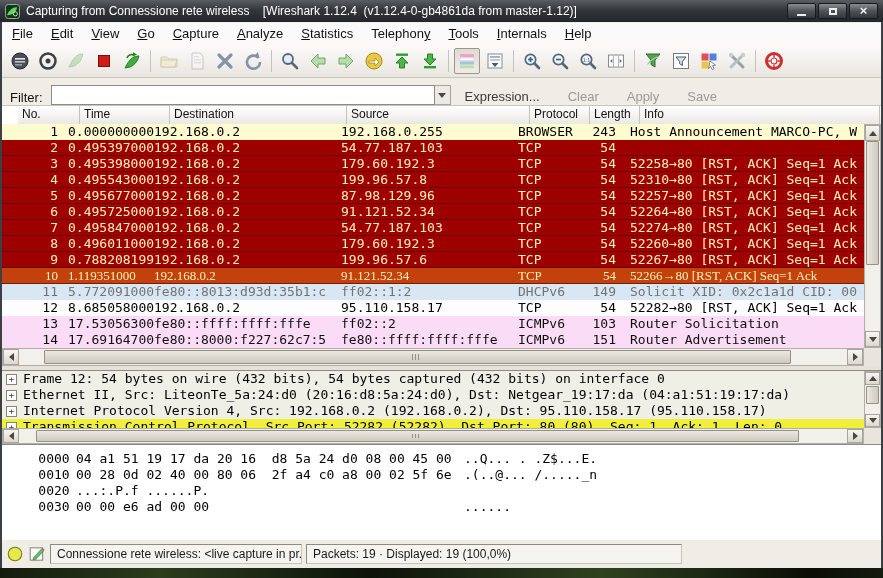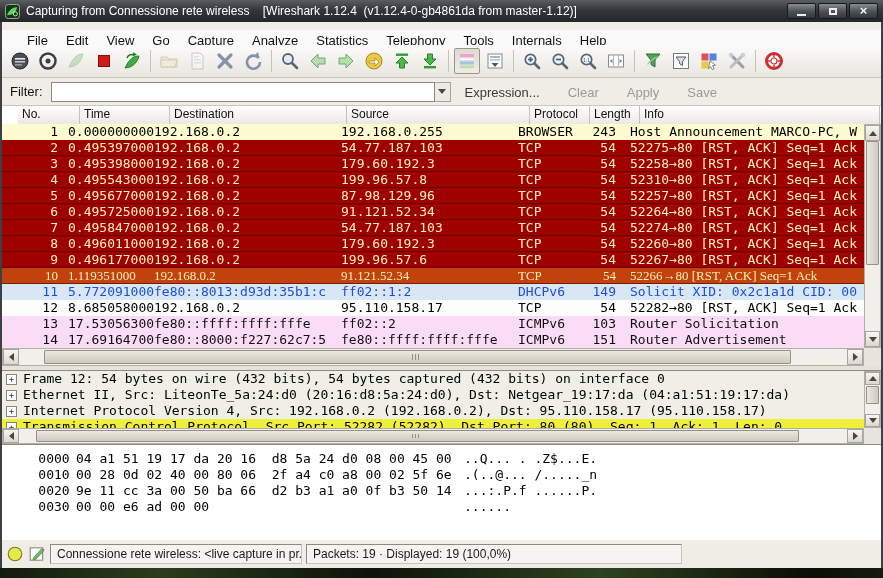--- a/index.html
+++ b/index.html
@@ -15,36 +15,36 @@
     background:linear-gradient(#888d92,#4e5357 50%,#33373b);display:flex;align-items:center;justify-content:center;
     color:#f2f2f2;font-size:11px;line-height:14px;}
   .wbtn .gmin{display:block;width:9px;height:2px;background:#eee;margin-top:7px;}
   .wbtn .gmax{display:block;width:8px;height:7px;border:2px solid #eee;box-sizing:border-box;}
   .wbtn .gcls{font-size:13px;font-weight:bold;color:#f2f2f2;}
   .frameL,.frameR{position:absolute;top:22px;bottom:10px;width:2px;background:#3c4043;z-index:50;}
   .frameL{left:0}.frameR{right:0}
   .deskstrip{position:absolute;left:0;top:568px;width:883px;height:10px;
     background:linear-gradient(90deg,#131b0d,#2b3d1d 18%,#0d1309 42%,#2e421f 68%,#0a0e06 92%,#141c0e);}
   
-  .menubar{position:absolute;left:2px;top:30px;width:879px;height:23px;background:#fbfafa;
-    border-bottom:1px solid #d7d4ce;box-sizing:border-box;display:flex;align-items:center;padding-left:16px;}
+  .menubar{position:absolute;left:2px;top:23px;width:879px;height:23px;background:#fbfafa;
+    border-bottom:1px solid #d7d4ce;box-sizing:border-box;display:flex;align-items:center;padding-left:1px;}
   .mitem{font-size:13px;color:#111;padding:0 9px;line-height:22px;cursor:default;}
   
   .toolbar{position:absolute;left:2px;top:45px;width:879px;height:33px;
     background:linear-gradient(#fcfbfa,#e9e6e0);border-bottom:1px solid #c9c5bd;box-sizing:border-box;
     display:flex;align-items:center;padding-left:4px;}
   .tbtn{width:26px;height:26px;display:flex;align-items:center;justify-content:center;border:1px solid transparent;border-radius:2px;box-sizing:border-box;margin:0 1px;}
   .tbtn.pressed{border:1px solid #9a968c;background:linear-gradient(#dfdbd3,#efece6);}
   .tbtn.dim{opacity:.4;}
   .ticon{width:20px;height:20px;display:block;}
   .ticon svg{width:20px;height:20px;display:block;}
   .tsep{width:1px;height:22px;background:#c6c2ba;margin:0 4px;}
   
   .filterbar{position:absolute;left:2px;top:78px;width:879px;height:28px;background:#f0ede7;
-    border-bottom:1px solid #cac6be;box-sizing:border-box;display:flex;align-items:center;}
+    border-bottom:1px solid #cac6be;box-sizing:border-box;display:flex;align-items:flex-end;}
   .flabel{font-size:13px;color:#111;margin:0 8px 0 8px;}
   .finput{width:384px;height:20px;border:1px solid #8e8a82;background:#fff;box-sizing:border-box;
     font-size:13px;padding:0 4px;font-family:"Liberation Sans",sans-serif;}
   .fdrop{width:16px;height:20px;background:#eceae4;border:1px solid #a8a49c;border-left:none;box-sizing:border-box;
     display:flex;align-items:center;justify-content:center;}
   .fbtn{font-size:13px;color:#9a9a9a;margin-left:28px;}
   .fbtn.strong{color:#3a3a3a;margin-left:14px;}
   
   .plist{position:absolute;left:2px;top:106px;width:879px;height:260px;background:#fff;}
   .phead{position:absolute;left:0;top:0;height:23px;width:879px;display:flex;padding-left:16px;}
@@ -415,21 +415,20 @@
           <span class="pc c5">243</span>
           <span class="pc c6">Host Announcement MARCO-PC, W</span>
         </div>
         <div class="prow badtcp" style="background: rgb(158, 0, 0); color: rgb(253, 243, 184);">
           <span class="pc c0">2</span>
           <span class="pc c1">0.495397000</span>
           <span class="pc c2">192.168.0.2</span>
           <span class="pc c3">54.77.187.103</span>
           <span class="pc c4">TCP</span>
           <span class="pc c5">54</span>
-          <span class="pc c6">52275→80 [RST, ACK] Seq=1 Ack</span>
         </div>
         <div class="prow badtcp" style="background: rgb(158, 0, 0); color: rgb(253, 243, 184);">
           <span class="pc c0">3</span>
           <span class="pc c1">0.495398000</span>
           <span class="pc c2">192.168.0.2</span>
           <span class="pc c3">179.60.192.3</span>
           <span class="pc c4">TCP</span>
           <span class="pc c5">54</span>
           <span class="pc c6">52258→80 [RST, ACK] Seq=1 Ack</span>
         </div>
@@ -473,37 +472,37 @@
           <span class="pc c0">8</span>
           <span class="pc c1">0.496011000</span>
           <span class="pc c2">192.168.0.2</span>
           <span class="pc c3">179.60.192.3</span>
           <span class="pc c4">TCP</span>
           <span class="pc c5">54</span>
           <span class="pc c6">52260→80 [RST, ACK] Seq=1 Ack</span>
         </div>
         <div class="prow badtcp" style="background: rgb(158, 0, 0); color: rgb(253, 243, 184);">
           <span class="pc c0">9</span>
-          <span class="pc c1">0.496177000</span>
+          <span class="pc c1">0.788208199</span>
           <span class="pc c2">192.168.0.2</span>
           <span class="pc c3">199.96.57.6</span>
           <span class="pc c4">TCP</span>
           <span class="pc c5">54</span>
           <span class="pc c6">52267→80 [RST, ACK] Seq=1 Ack</span>
         </div>
         <div class="prow badtcp" style="background: #c2410c; color: rgb(253, 243, 184); font-family: Liberation Serif, serif;">
           <span class="pc c0">10</span>
           <span class="pc c1">1.119351000</span>
           <span class="pc c2">192.168.0.2</span>
           <span class="pc c3">91.121.52.34</span>
           <span class="pc c4">TCP</span>
           <span class="pc c5">54</span>
           <span class="pc c6">52266→80 [RST, ACK] Seq=1 Ack</span>
         </div>
-        <div class="prow dhcpv6" style="background: rgb(217, 231, 245); color: #1d4ed8;">
+        <div class="prow dhcpv6" style="background: rgb(217, 231, 245); color: #737373;">
           <span class="pc c0">11</span>
           <span class="pc c1">5.772091000</span>
           <span class="pc c2">fe80::8013:d93d:35b1:c</span>
           <span class="pc c3">ff02::1:2</span>
           <span class="pc c4">DHCPv6</span>
           <span class="pc c5">149</span>
           <span class="pc c6">Solicit XID: 0x2c1a1d CID: 00</span>
         </div>
         <div class="prow selected" style="background: rgb(253, 253, 253); color: rgb(0, 0, 0);">
           <span class="pc c0">12</span>
@@ -602,21 +601,20 @@
         <span class="bhex">04 a1 51 19 17 da 20 16  d8 5a 24 d0 08 00 45 00</span>
         <span class="basc">..Q... . .Z$...E.</span>
       </div>
       <div class="bline">
         <span class="boff">0010</span>
         <span class="bhex">00 28 0d 02 40 00 80 06  2f a4 c0 a8 00 02 5f 6e</span>
         <span class="basc">.(..@... /....._n</span>
       </div>
       <div class="bline">
         <span class="boff">0020</span>
-        <span class="bhex">9e 11 cc 3a 00 50 ba 66  d2 b3 a1 a0 0f b3 50 14</span>
         <span class="basc">...:.P.f ......P.</span>
       </div>
       <div class="bline">
         <span class="boff">0030</span>
         <span class="bhex">00 00 e6 ad 00 00</span>
         <span class="basc">......</span>
       </div>
     </div>
 
   <div class="statusbar">

